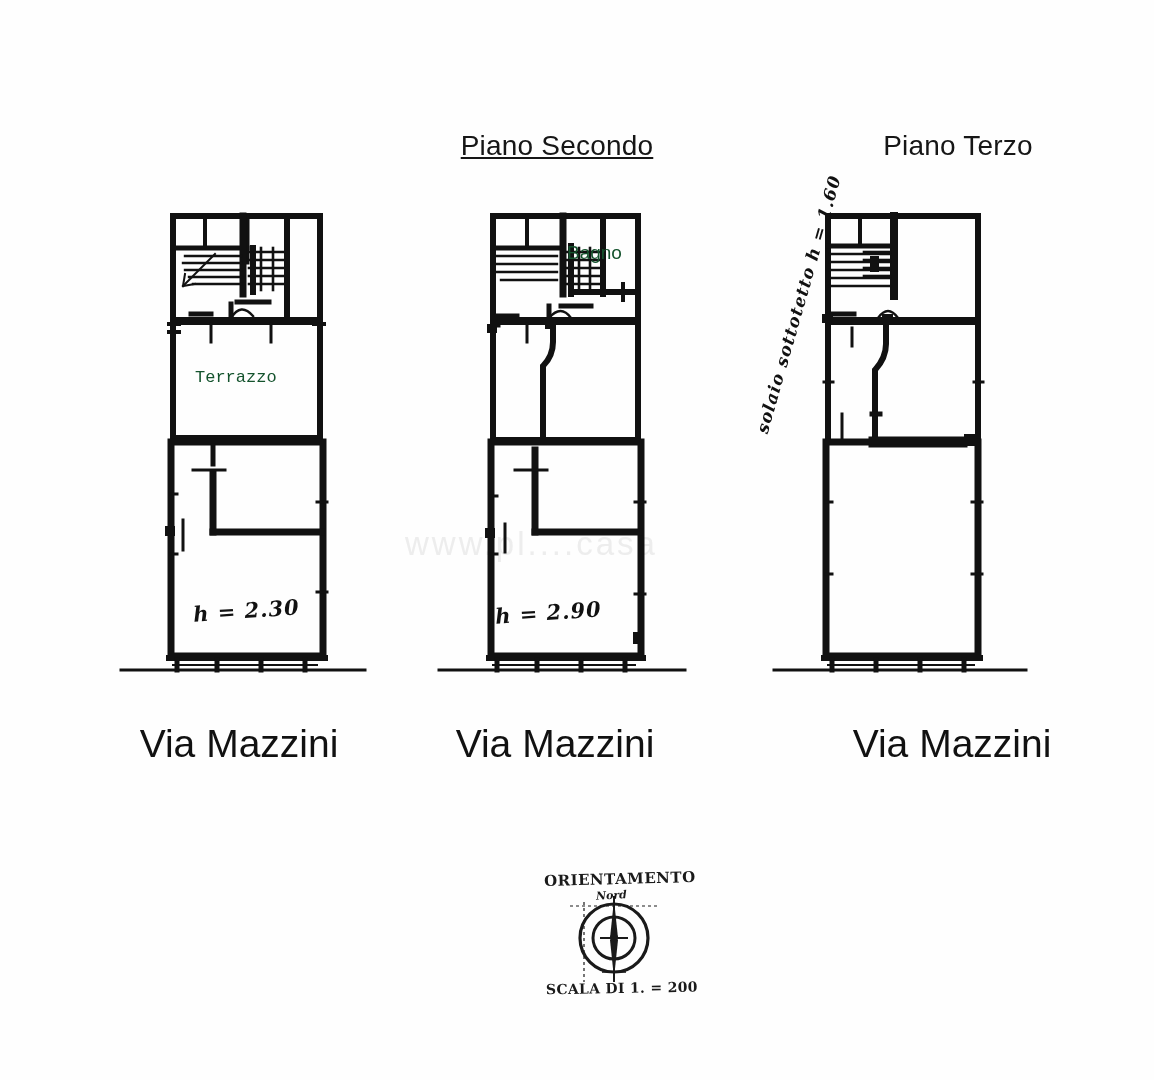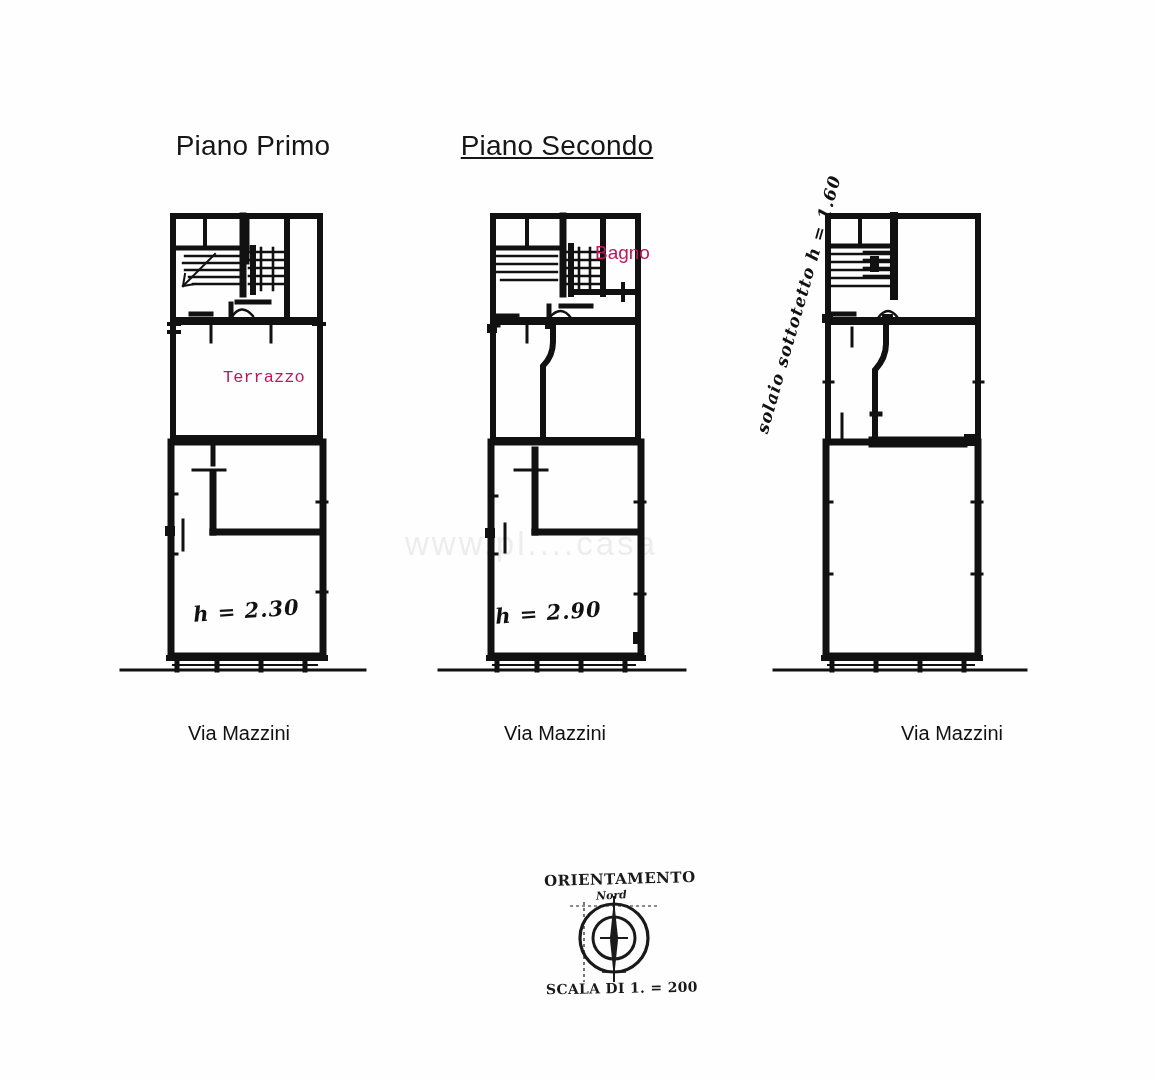--- a/index.html
+++ b/index.html
@@ -45,43 +45,42 @@
   .plan-col.p1 .plan-title { left: 18px; }
   .plan-col.p2 .plan-title { left: 2px; text-decoration: underline; }
   .plan-col.p3 .plan-title { left: 68px; }
 
   .street-label {
     position: absolute;
     top: 592px;
     left: 0;
     width: 340px;
     text-align: center;
-    font-size: 20px;
+    font-size: 39px;
     color: #111;
     white-space: nowrap;
   }
   .plan-col.p1 .street-label { left: 4px; }
   .plan-col.p2 .street-label { left: 0px; }
   .plan-col.p3 .street-label { left: 62px; }
 
   .plan-svg {
     position: absolute;
     top: 72px;
     left: 0;
     width: 340px;
     height: 500px;
   }
 
   .room-label {
     position: absolute;
     font-size: 17px;
-    color: #be185d;
+    color: #14532d;
     background: transparent;
     white-space: nowrap;
-    padding-left: 28px;
   }
   .label-terrazzo { left: 130px; top: 238px; font-family: Liberation Mono, monospace; }
   .label-bagno    { left: 182px; top: 112px; font-size: 19px; }
 
   
   .hand {
     position: absolute;
     font-family: "DejaVu Serif", serif;
     font-style: italic;
     font-weight: 700;
@@ -131,21 +130,20 @@
   .c-scala  { left: 6px;  top: 114px; font-size: 14px; letter-spacing: .3px; transform: rotate(-1deg); }
 </style>
 </head>
 <body>
 
 <div class="sheet">
 
   <div class="watermark">www.pl....casa</div>
 
   <div class="plan-col p1">
-    <div class="plan-title">Piano Primo</div>
 
     <svg class="plan-svg" viewBox="0 0 340 500">
       <g fill="none" stroke="#111" stroke-linecap="square">
 
         <rect x="108" y="14" width="147" height="106" stroke-width="6"></rect>
 
         <line x1="108" y1="46" x2="182" y2="46" stroke-width="5"></line>
         <line x1="140" y1="14" x2="140" y2="46" stroke-width="4"></line>
         <line x1="182" y1="14" x2="182" y2="60" stroke-width="5"></line>
 
@@ -318,20 +316,21 @@
       </g>
     </svg>
 
     <div class="room-label label-bagno">Bagno</div>
     <div class="hand hand-h2">h = 2.90</div>
 
     <div class="street-label">Via Mazzini</div>
   </div>
 
   <div class="plan-col p3">
+    <div class="plan-title">Piano Terzo</div>
 
     <svg class="plan-svg" viewBox="0 0 340 500">
       <g fill="none" stroke="#111" stroke-linecap="square">
 
         <rect x="108" y="14" width="150" height="106" stroke-width="6"></rect>
         <line x1="108" y1="44" x2="172" y2="44" stroke-width="5"></line>
         <line x1="140" y1="14" x2="140" y2="44" stroke-width="4"></line>
 
         <line x1="174" y1="14" x2="174" y2="94" stroke-width="8"></line>
 

